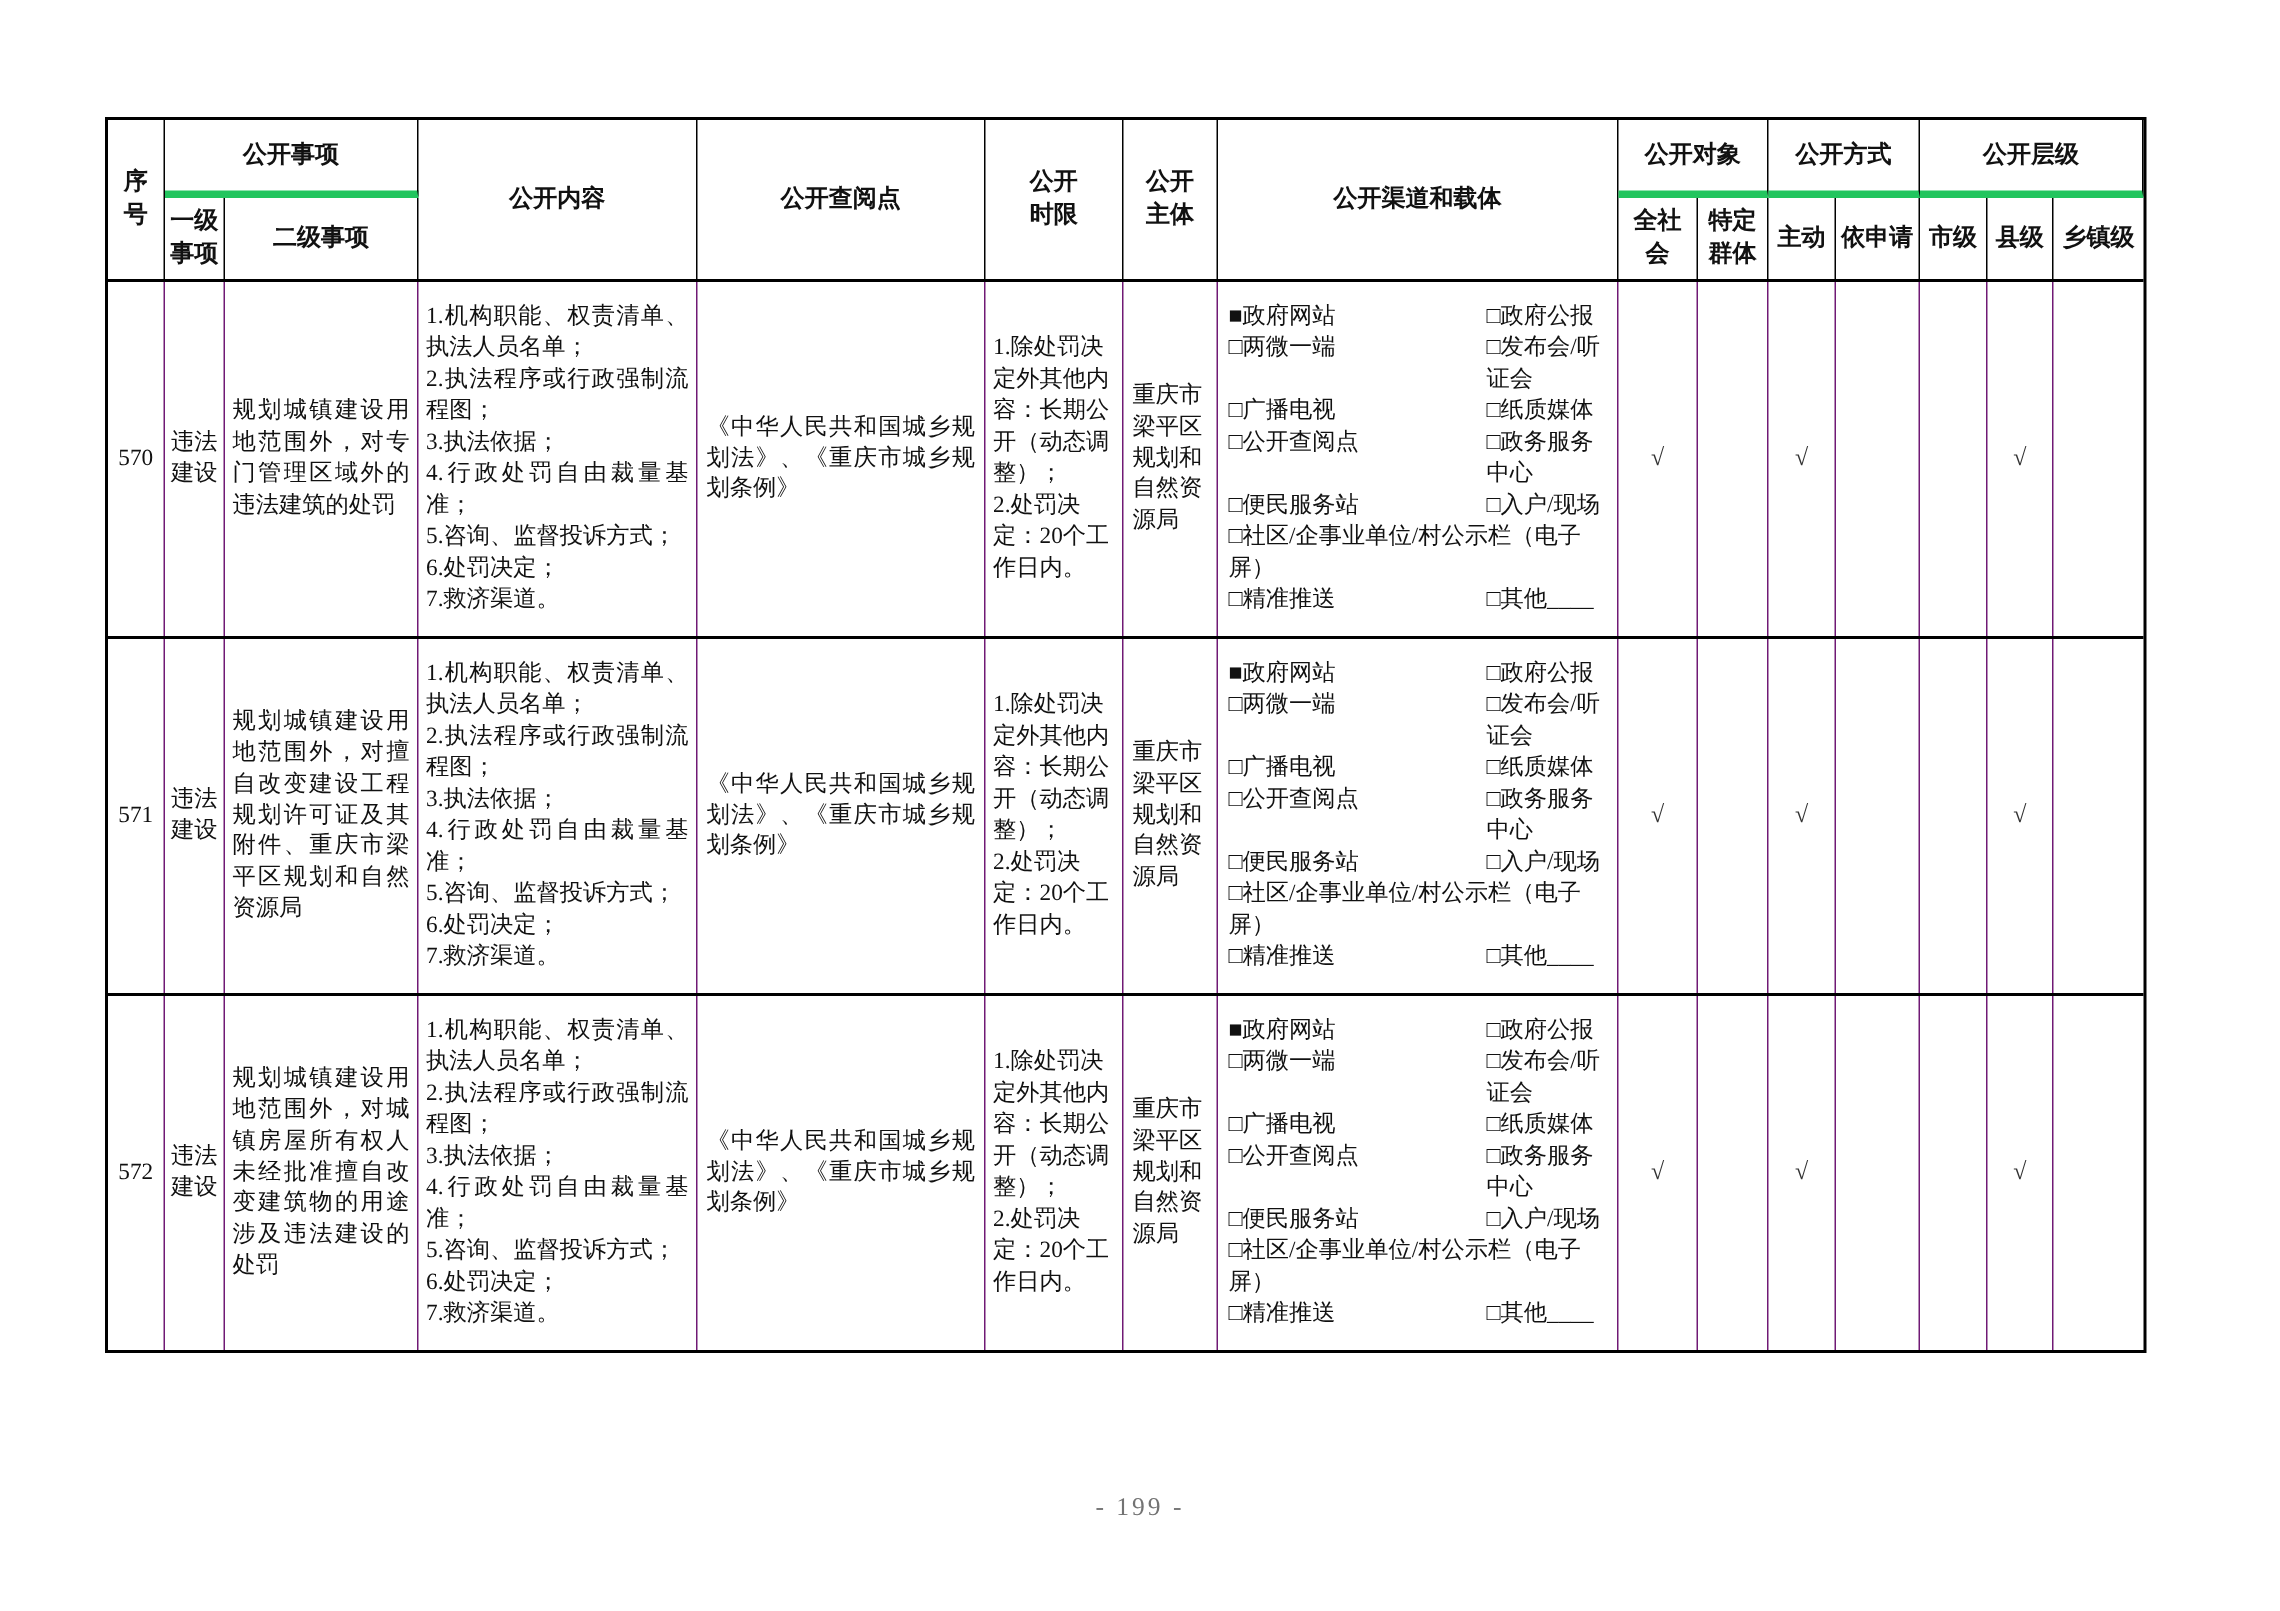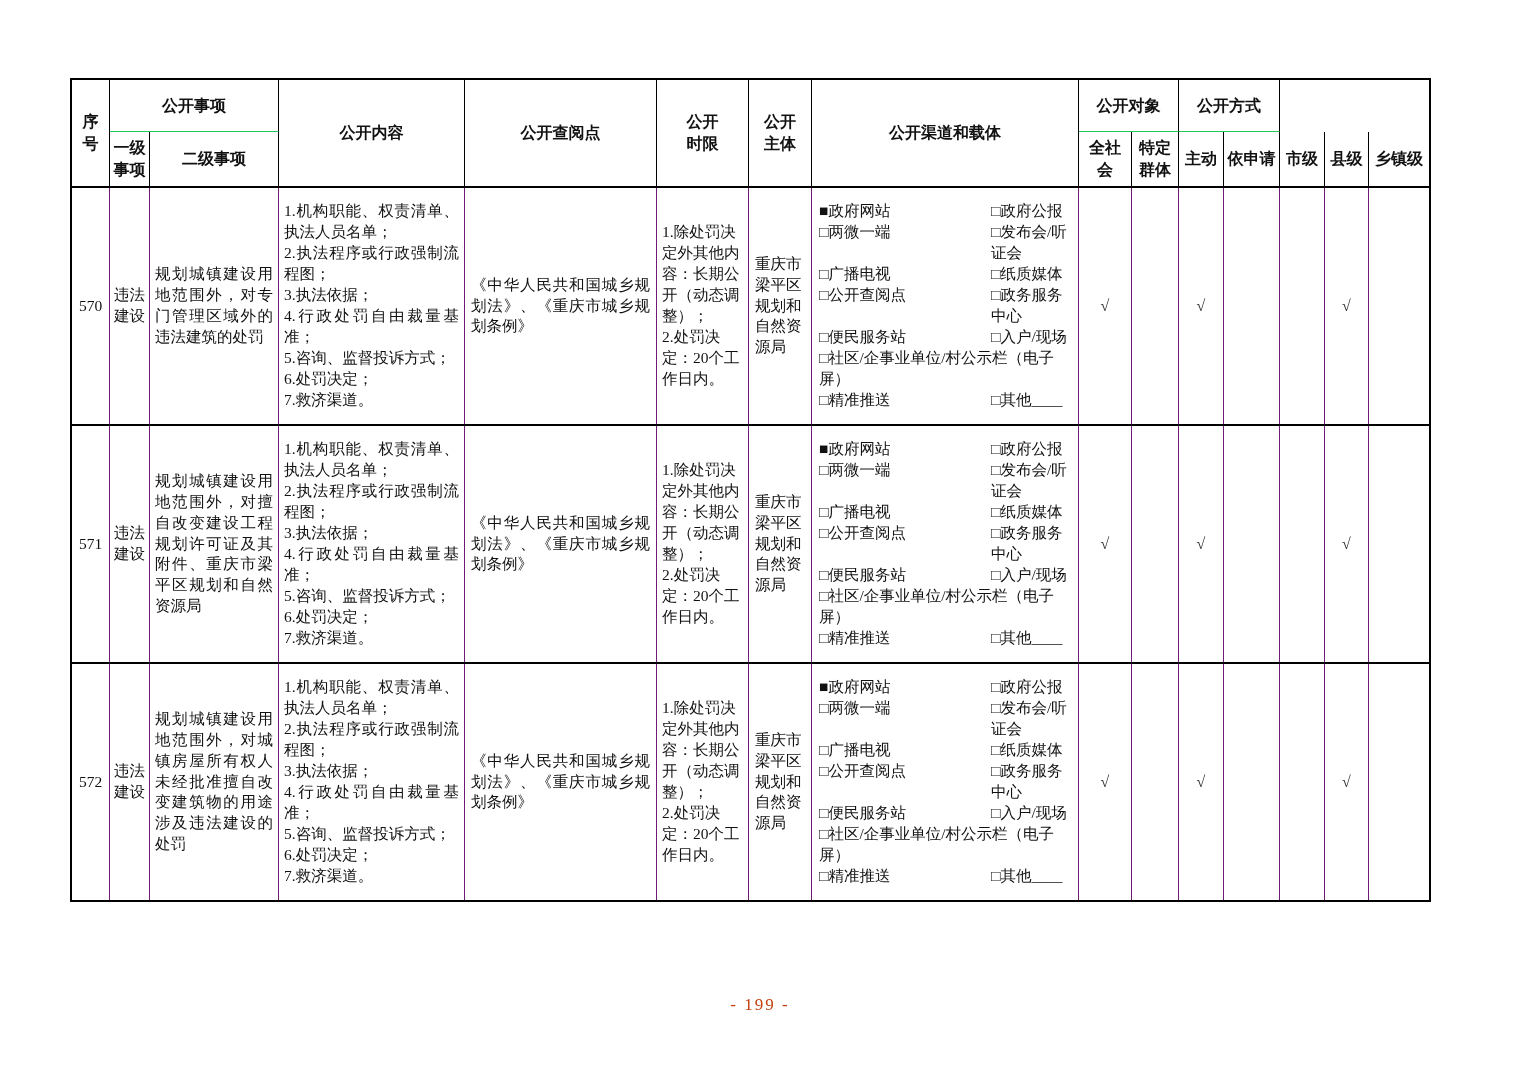--- a/index.html
+++ b/index.html
@@ -19,21 +19,21 @@
   .thead{grid-template-rows:52px 54px;border-bottom:2px solid #000;}
   .trow{height:236px;border-bottom:2px solid #000;}
   .trow:last-child{border-bottom:none;}
   
   .hcell{
     display:flex;align-items:center;justify-content:center;text-align:center;
     font-family:"Liberation Sans","DejaVu Sans",sans-serif;font-weight:bold;
     font-size:16px;line-height:1.35;box-sizing:border-box;
     border-right:1px solid #000;white-space:pre-line;overflow:hidden;
   }
-  .grp{border-bottom:1px solid #22c55e;}
+  .grp{border-bottom:5px solid #22c55e;}
   .no-br{border-right:none;}
   .h-seq{grid-row:1/3;grid-column:1;}
   .h-item-group{grid-column:2/4;grid-row:1;}
   .h-l1{grid-column:2;grid-row:2;}
   .h-l2{grid-column:3;grid-row:2;}
   .h-content{grid-column:4;grid-row:1/3;}
   .h-basis{grid-column:5;grid-row:1/3;}
   .h-time{grid-column:6;grid-row:1/3;}
   .h-subject{grid-column:7;grid-row:1/3;}
   .h-channels{grid-column:8;grid-row:1/3;flex-direction:column;align-items:stretch;padding:0 6px;}
@@ -64,21 +64,21 @@
   .c-time>div{padding:0 5px;}
   .c-subject>div{padding:0 6px;}
   .c-channels>div{padding:0 7px;width:100%;}
   .ch-line{display:flex;gap:44px;}
   .ch-left{width:128px;flex:none;}
   .ch-right{flex:1;}
   .ch-full{display:block;}
   .c-mark{justify-content:center;text-align:center;font-size:16px;color:#333;}
   .page-num{
     position:absolute;left:0;top:995px;width:100%;text-align:center;
-    font-size:17px;letter-spacing:2px;color:#c2410c;
+    font-size:17px;letter-spacing:2px;color:#737373;
   }
 </style>
 </head>
 <body>
 
 <div class="table-wrap">
   <div class="thead">
     <div class="hcell h-seq">序
 号</div>
     <div class="hcell h-item-group grp">公开事项</div>
@@ -95,20 +95,21 @@
       <div class="t">公开渠道和载体</div>
     </div>
     <div class="hcell h-aud-group grp">公开对象</div>
     <div class="hcell h-aud-all">全社
 会</div>
     <div class="hcell h-aud-spec">特定
 群体</div>
     <div class="hcell h-meth-group grp">公开方式</div>
     <div class="hcell h-meth-pro">主动</div>
     <div class="hcell h-meth-req">依申请</div>
+    <div class="hcell h-level-group grp">公开层级</div>
     <div class="hcell h-level-city">市级</div>
     <div class="hcell h-level-county">县级</div>
     <div class="hcell h-level-town no-br">乡镇级</div>
   </div>
   <div id="rows-host">
   <div class="trow">
     <div class="cell c-seq">
           <div>570</div>
         </div>
     <div class="cell c-l1">

